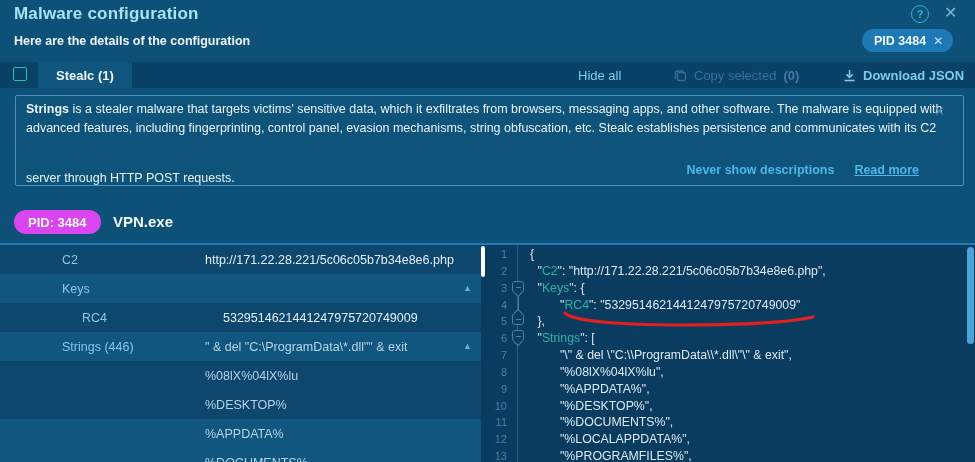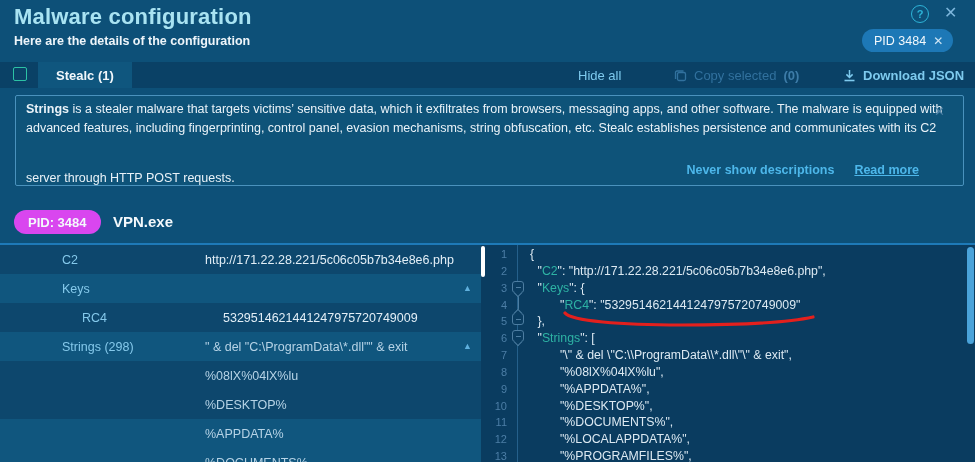--- a/index.html
+++ b/index.html
@@ -1,26 +1,26 @@
 <!DOCTYPE html>
 <html><head>
 <meta charset="utf-8">
 <style>
   * { margin:0; padding:0; box-sizing:border-box; }
   html,body { width:975px; height:462px; overflow:hidden; }
   body { font-family:"Liberation Sans", sans-serif; background:#0d5078; position:relative; }
   .app { position:absolute; inset:0; background:#0d5078; }
 
   
-  .hdr-title { position:absolute; left:14px; top:4px; font-size:22px; font-weight:bold; color:#a9e3f2; letter-spacing:.2px; }
+  .hdr-title { position:absolute; left:14px; top:4px; font-size:17px; font-weight:bold; color:#a9e3f2; letter-spacing:.2px; }
   .hdr-sub { position:absolute; left:14px; top:34px; font-size:12.5px; font-weight:bold; color:#eef5fa; }
   .help-ic { position:absolute; left:911px; top:5px; width:18px; height:18px; border:1.6px solid #2db4d8; border-radius:50%; color:#2db4d8; font-size:11px; font-weight:bold; display:flex; align-items:center; justify-content:center; cursor:pointer; }
   .hdr-close { position:absolute; left:944px; top:3px; font-size:16px; color:#7db6dc; cursor:pointer; line-height:20px; }
   .pid-chip { position:absolute; left:862px; top:29px; height:23px; background:#1d78b6; border-radius:12px; display:flex; align-items:center; padding:0 10px 0 12px; gap:7px; cursor:pointer; }
-  .pid-chip .t { color:#f2f8fc; font-size:12.5px; font-weight:normal; }
+  .pid-chip .t { color:#f2f8fc; font-size:12.5px; font-weight:bold; }
   .pid-chip .x { color:#cfe6f5; font-size:12px; }
 
   
   .tabbar { position:absolute; left:0; top:62px; width:975px; height:26px; background:#0a4166; }
   .cb { position:absolute; left:13px; top:5px; width:14px; height:14px; border:1.6px solid #2cc2a5; border-radius:2px; cursor:pointer; }
   .tab { position:absolute; left:38px; top:0; height:26px; padding:0 18px; background:#0f567e; color:#f1f7fb; font-size:13px; font-weight:bold; display:flex; align-items:center; cursor:pointer; }
   .hideall { position:absolute; left:578px; top:0; height:26px; display:flex; align-items:center; color:#7ecaee; font-size:13px; cursor:pointer; }
   .copysel { position:absolute; left:674px; top:0; height:26px; display:flex; align-items:center; gap:7px; color:#31719e; font-size:13px; cursor:default; }
   .copysel b { color:#3d7ca8; }
   .dljson { position:absolute; left:843px; top:0; height:27px; display:flex; align-items:center; gap:7px; color:#7ecaee; font-size:13px; font-weight:bold; cursor:pointer; }
@@ -149,21 +149,21 @@
     <div class="row alt">
       <span class="lab">Keys</span>
       <span class="val"></span>
       <span class="tri">▲</span>
     </div>
     <div class="row ind">
       <span class="lab">RC4</span>
       <span class="val">5329514621441247975720749009</span>
     </div>
     <div class="row alt dim">
-      <span class="lab">Strings (298)</span>
+      <span class="lab">Strings (446)</span>
       <span class="val">" &amp; del "C:\ProgramData\*.dll"" &amp; exit</span>
       <span class="tri">▲</span>
     </div>
     <div class="row dim">
       <span class="lab"></span>
       <span class="val">%08lX%04lX%lu</span>
     </div>
     <div class="row dim">
       <span class="lab"></span>
       <span class="val">%DESKTOP%</span>

